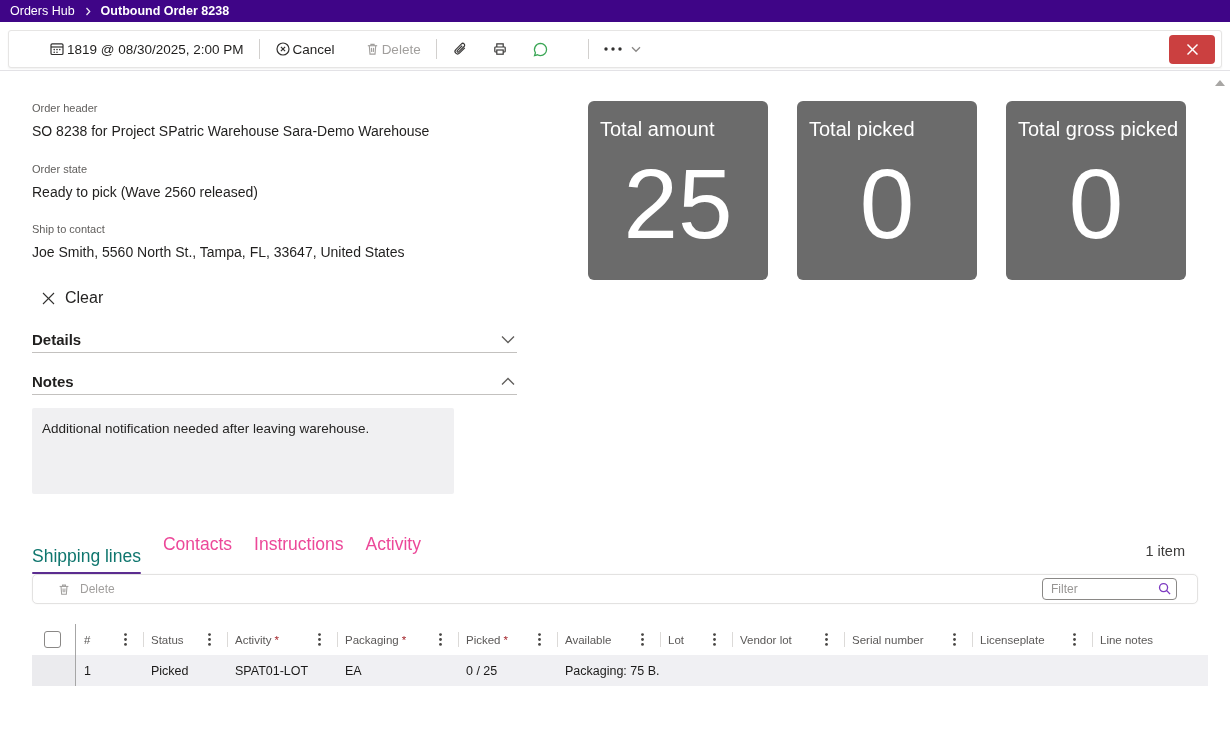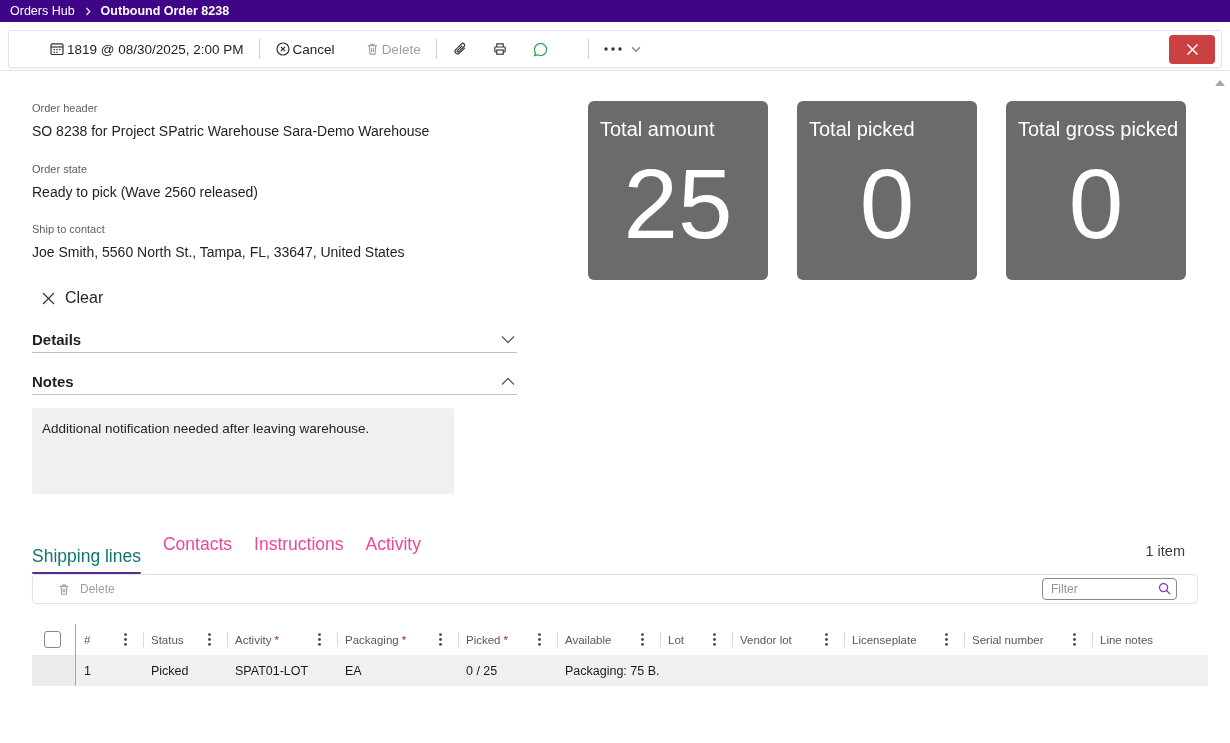--- a/index.html
+++ b/index.html
@@ -367,34 +367,34 @@
         <span class="vdiv"></span>
         <span class="th-label"><span>Vendor lot</span><span class="req"></span></span>
         <span class="kebab">
             <svg width="3" height="13" viewBox="0 0 3 13">
               <circle cx="1.5" cy="1.6" r="1.4" fill="currentColor"></circle>
               <circle cx="1.5" cy="6.5" r="1.4" fill="currentColor"></circle>
               <circle cx="1.5" cy="11.4" r="1.4" fill="currentColor"></circle>
             </svg>
           </span>
       </div>
+      <div class="th cw9">
+        <span class="vdiv"></span>
+        <span class="th-label"><span>Serial number</span><span class="req"></span></span>
+        <span class="kebab">
+            <svg width="3" height="13" viewBox="0 0 3 13">
+              <circle cx="1.5" cy="1.6" r="1.4" fill="currentColor"></circle>
+              <circle cx="1.5" cy="6.5" r="1.4" fill="currentColor"></circle>
+              <circle cx="1.5" cy="11.4" r="1.4" fill="currentColor"></circle>
+            </svg>
+          </span>
+      </div>
       <div class="th cw8">
         <span class="vdiv"></span>
         <span class="th-label"><span>Licenseplate</span><span class="req"></span></span>
-        <span class="kebab">
-            <svg width="3" height="13" viewBox="0 0 3 13">
-              <circle cx="1.5" cy="1.6" r="1.4" fill="currentColor"></circle>
-              <circle cx="1.5" cy="6.5" r="1.4" fill="currentColor"></circle>
-              <circle cx="1.5" cy="11.4" r="1.4" fill="currentColor"></circle>
-            </svg>
-          </span>
-      </div>
-      <div class="th cw9">
-        <span class="vdiv"></span>
-        <span class="th-label"><span>Serial number</span><span class="req"></span></span>
         <span class="kebab">
             <svg width="3" height="13" viewBox="0 0 3 13">
               <circle cx="1.5" cy="1.6" r="1.4" fill="currentColor"></circle>
               <circle cx="1.5" cy="6.5" r="1.4" fill="currentColor"></circle>
               <circle cx="1.5" cy="11.4" r="1.4" fill="currentColor"></circle>
             </svg>
           </span>
       </div>
       <div class="th cw10">
         <span class="vdiv"></span>

